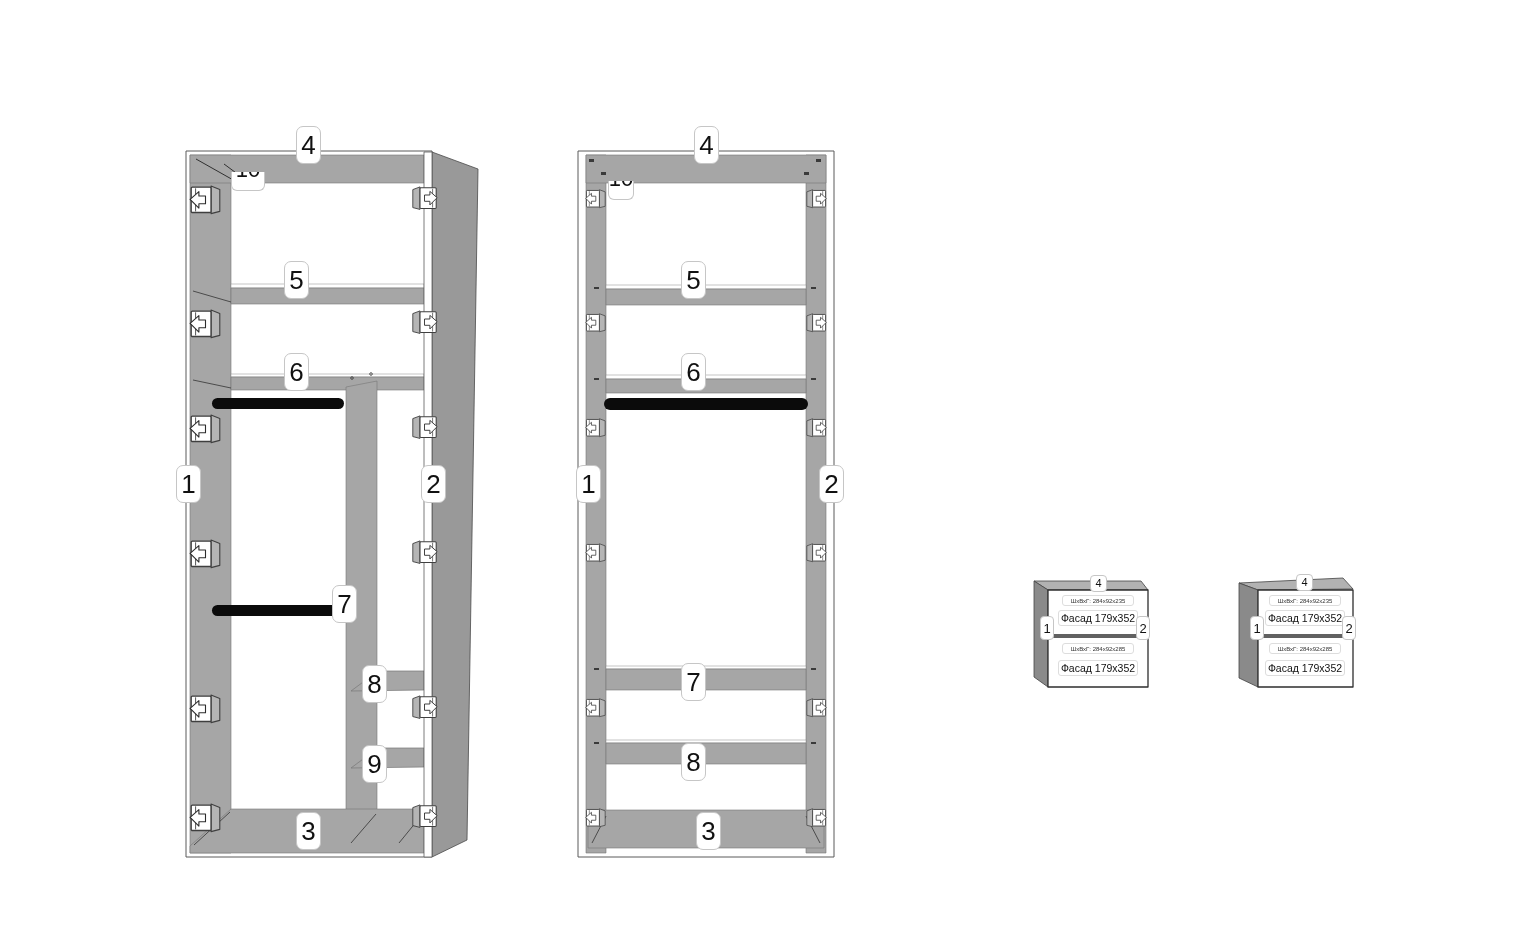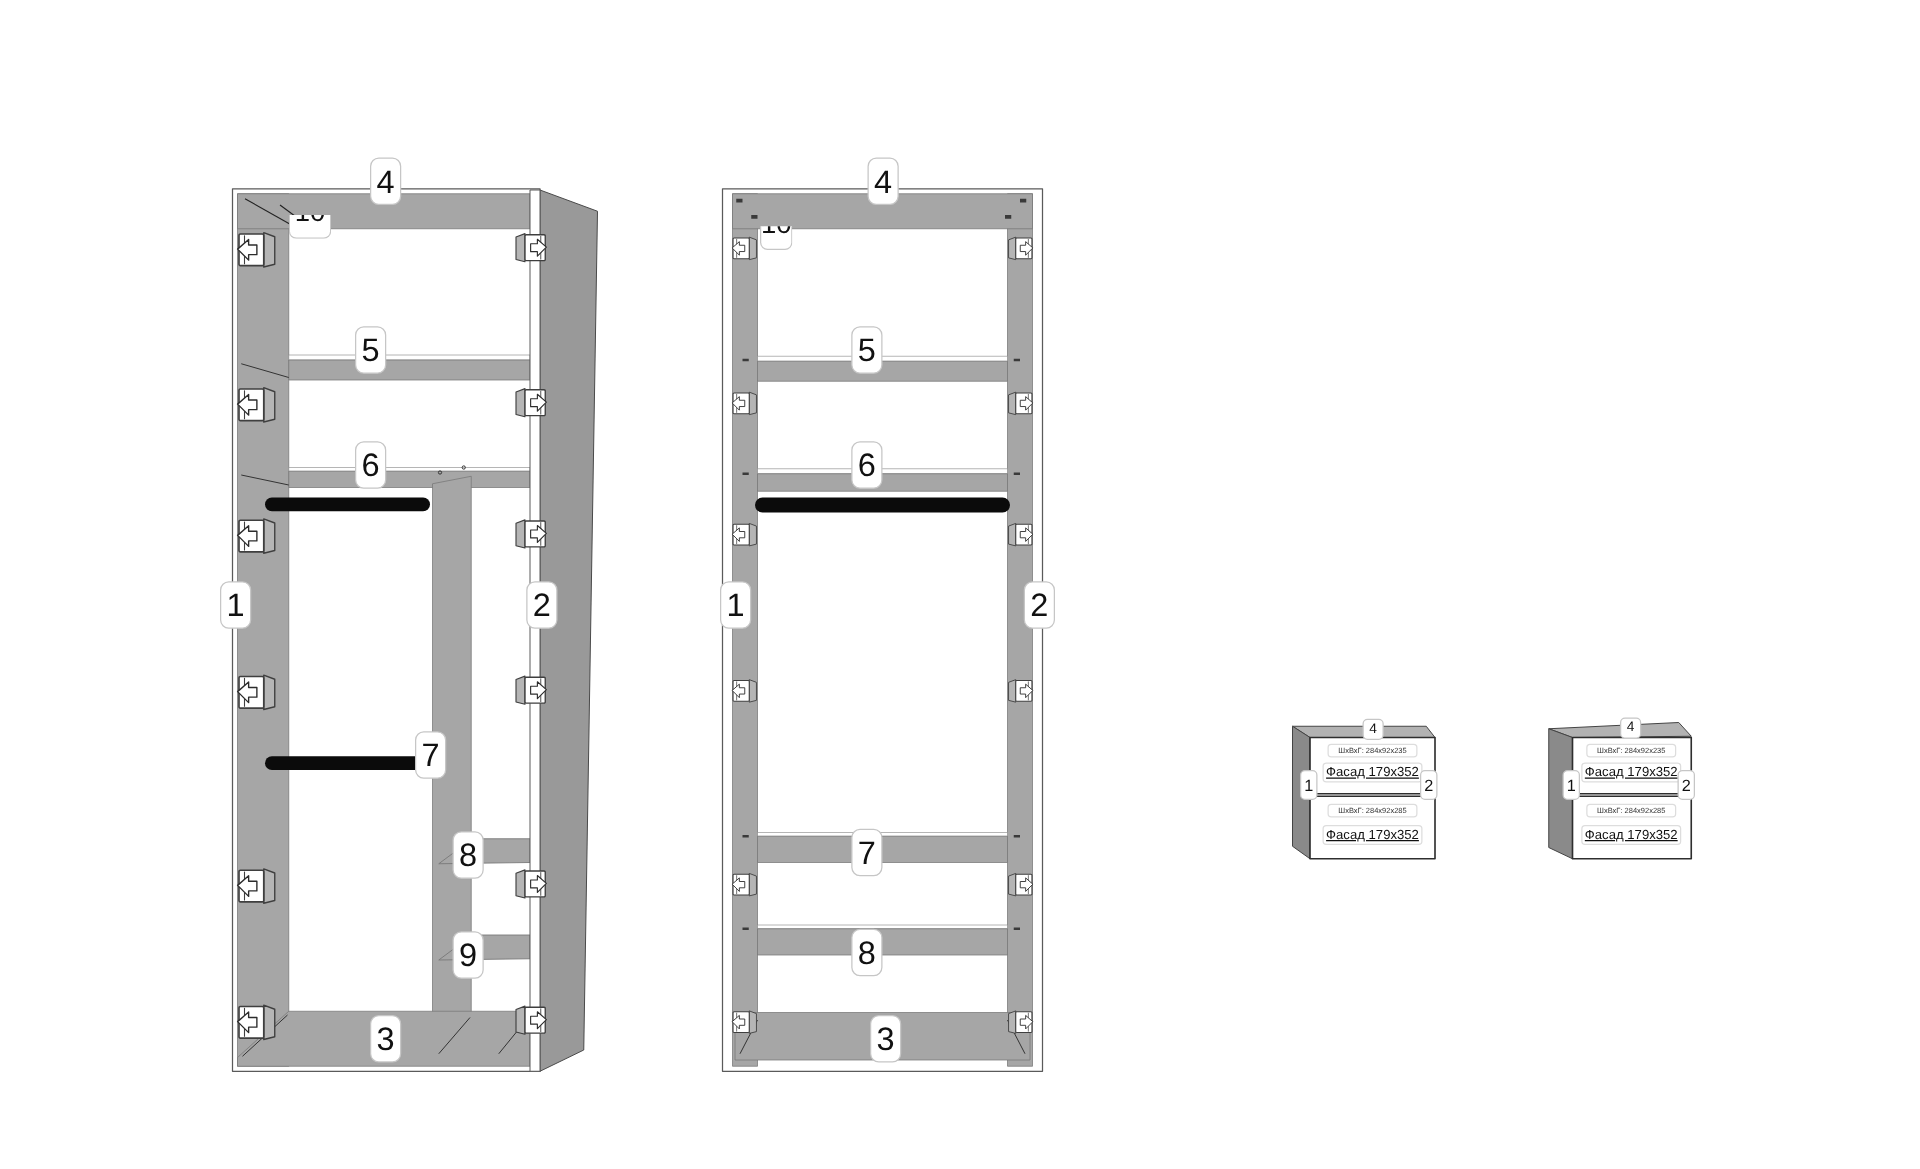--- a/index.html
+++ b/index.html
@@ -20,21 +20,21 @@
     border:1px solid #c6c6c6;border-radius:4px;display:flex;align-items:center;justify-content:center;
     font-size:13px;color:#111;z-index:6;line-height:1;}
   .tlabel{position:absolute;box-sizing:border-box;width:17px;height:17px;background:#fff;
     border:1px solid #c6c6c6;border-radius:4px;display:flex;align-items:center;justify-content:center;
     font-size:11px;color:#111;z-index:6;line-height:1;}
   .dims{position:absolute;box-sizing:border-box;width:72px;height:11px;background:#fff;
     border:1px solid #ddd;border-radius:3px;display:flex;align-items:center;justify-content:center;
     font-size:6px;color:#333;z-index:6;white-space:nowrap;line-height:1;}
   .fac{position:absolute;box-sizing:border-box;width:80px;height:16px;background:#fff;
     border:1px solid #ddd;border-radius:3px;display:flex;align-items:center;justify-content:center;
-    font-size:10.5px;color:#111;z-index:6;white-space:nowrap;line-height:1;text-decoration:underline;}
+    font-size:10.5px;color:#111;z-index:6;white-space:nowrap;line-height:1;}
 </style>
 </head>
 <body>
 
 <div class="canvas">
 
 <svg class="art" width="1536" height="935" viewBox="0 0 1536 935">
   <defs>
     <g id="cam-l">
       <polygon points="20,1 28,4 28,24 20,26" fill="#b5b5b5" stroke="#3f3f3f" stroke-width="1"></polygon>

